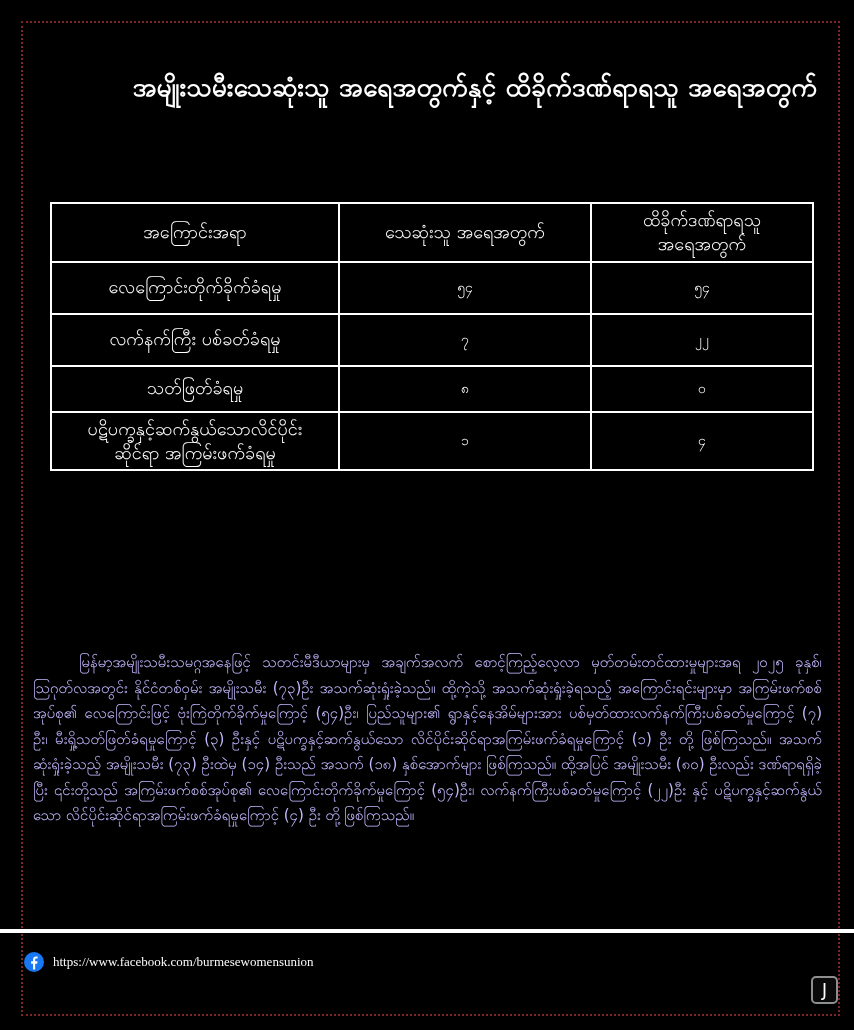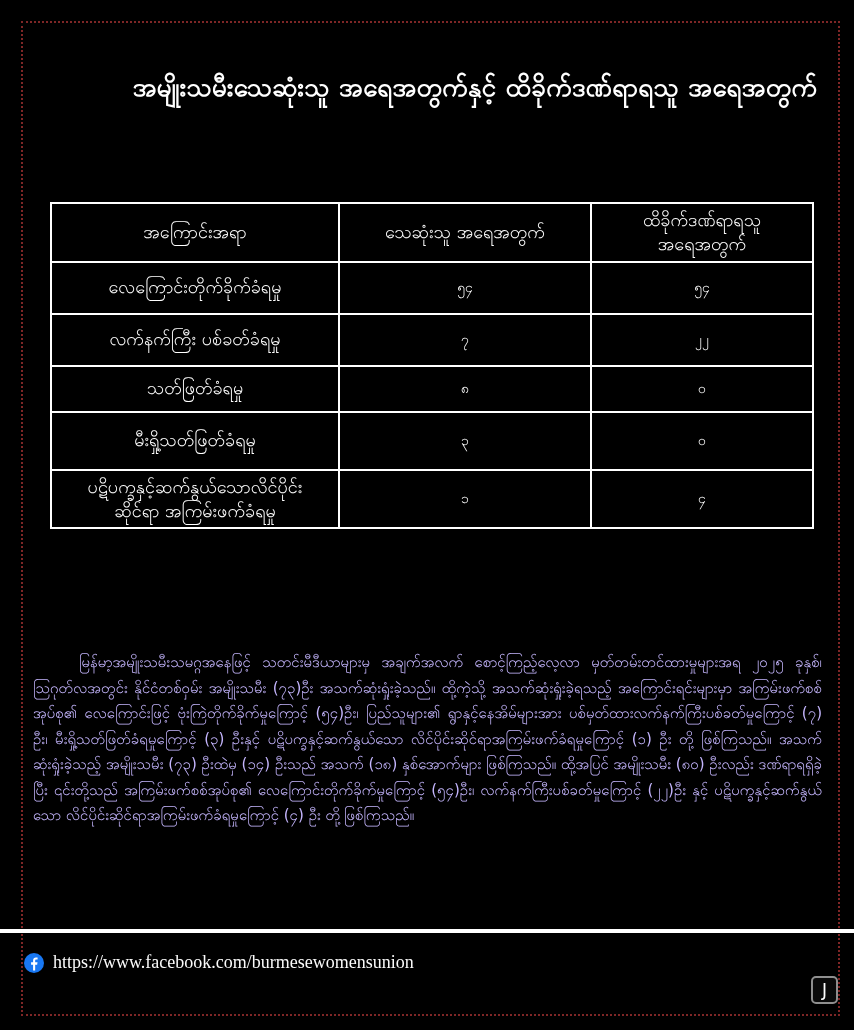--- a/index.html
+++ b/index.html
@@ -64,21 +64,21 @@
   .footer-divider{
     position:absolute;
     left:0;top:929px;width:854px;height:4px;
     background:#fff;
   }
   .footer{
     position:absolute;
     left:24px;top:952px;
     display:flex;flex-direction:column;gap:16px;
     font-family:"Liberation Serif", serif;
-    font-size:18px;
+    font-size:13px;
   }
   .footer-row{display:flex;align-items:center;gap:9px;}
   .footer-row .icon{width:20px;height:20px;flex:0 0 auto;display:block;}
   .footer-link{color:#fbfbfb;text-decoration:none;cursor:pointer;}
   .j-badge{
     position:absolute;
     right:16px;bottom:26px;
     width:23px;height:24px;
     border:2px solid #8f8f8f;
     border-radius:5px;
@@ -114,25 +114,20 @@
   <tr class="r1">
     <td>လက်နက်ကြီး ပစ်ခတ်ခံရမှု</td>
     <td class="num">၇</td>
     <td class="num">၂၂</td>
   </tr>
   <tr class="r2">
     <td>သတ်ဖြတ်ခံရမှု</td>
     <td class="num">၈</td>
     <td class="num">၀</td>
   </tr>
-  <tr class="r3">
-    <td>မီးရှို့သတ်ဖြတ်ခံရမှု</td>
-    <td class="num">၃</td>
-    <td class="num">၀</td>
-  </tr>
   <tr class="r4">
     <td>ပဋိပက္ခနှင့်ဆက်နွယ်သောလိင်ပိုင်းဆိုင်ရာ အကြမ်းဖက်ခံရမှု</td>
     <td class="num">၁</td>
     <td class="num">၄</td>
   </tr>
 </tbody>
   </table>
 
 <p class="body-text">မြန်မာ့အမျိုးသမီးသမဂ္ဂအနေဖြင့် သတင်းမီဒီယာများမှ အချက်အလက် စောင့်ကြည့်လေ့လာ မှတ်တမ်းတင်ထားမှုများအရ ၂၀၂၅ ခုနှစ်၊ ဩဂုတ်လအတွင်း နိုင်ငံတစ်ဝှမ်း အမျိုးသမီး (၇၃)ဦး အသက်ဆုံးရှုံးခဲ့သည်။ ထို့ကဲ့သို့ အသက်ဆုံးရှုံးခဲ့ရသည့် အကြောင်းရင်းများမှာ အကြမ်းဖက်စစ်အုပ်စု၏ လေကြောင်းဖြင့် ဗုံးကြဲတိုက်ခိုက်မှုကြောင့် (၅၄)ဦး၊ ပြည်သူများ၏ ရွာနှင့်နေအိမ်များအား ပစ်မှတ်ထားလက်နက်ကြီးပစ်ခတ်မှုကြောင့် (၇) ဦး၊ မီးရှို့သတ်ဖြတ်ခံရမှုကြောင့် (၃) ဦးနှင့် ပဋိပက္ခနှင့်ဆက်နွယ်သော လိင်ပိုင်းဆိုင်ရာအကြမ်းဖက်ခံရမှုကြောင့် (၁) ဦး တို့ ဖြစ်ကြသည်။ အသက်ဆုံးရှုံးခဲ့သည့် အမျိုးသမီး (၇၃) ဦးထဲမှ (၁၄) ဦးသည် အသက် (၁၈) နှစ်အောက်များ ဖြစ်ကြသည်။ ထို့အပြင် အမျိုးသမီး (၈၀) ဦးလည်း ဒဏ်ရာရရှိခဲ့ပြီး ၎င်းတို့သည် အကြမ်းဖက်စစ်အုပ်စု၏ လေကြောင်းတိုက်ခိုက်မှုကြောင့် (၅၄)ဦး၊ လက်နက်ကြီးပစ်ခတ်မှုကြောင့် (၂၂)ဦး နှင့် ပဋိပက္ခနှင့်ဆက်နွယ်သော လိင်ပိုင်းဆိုင်ရာအကြမ်းဖက်ခံရမှုကြောင့် (၄) ဦး တို့ဖြစ်ကြသည်။</p>
 

